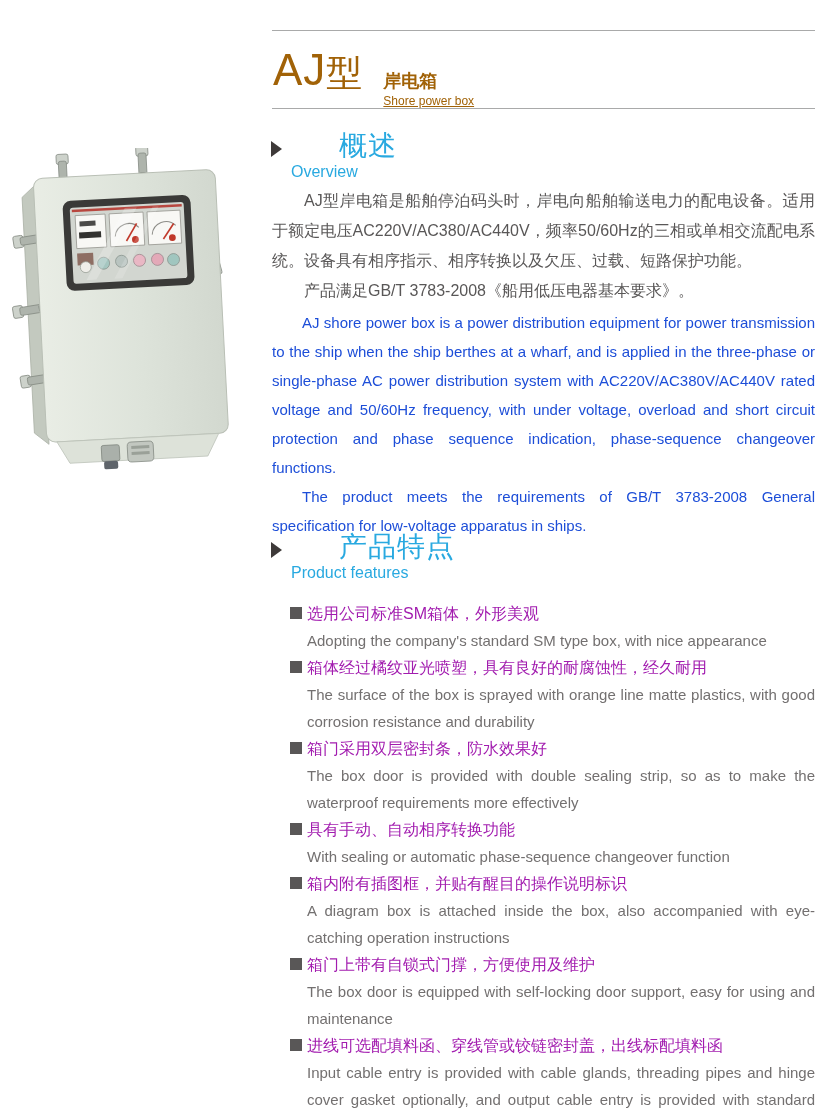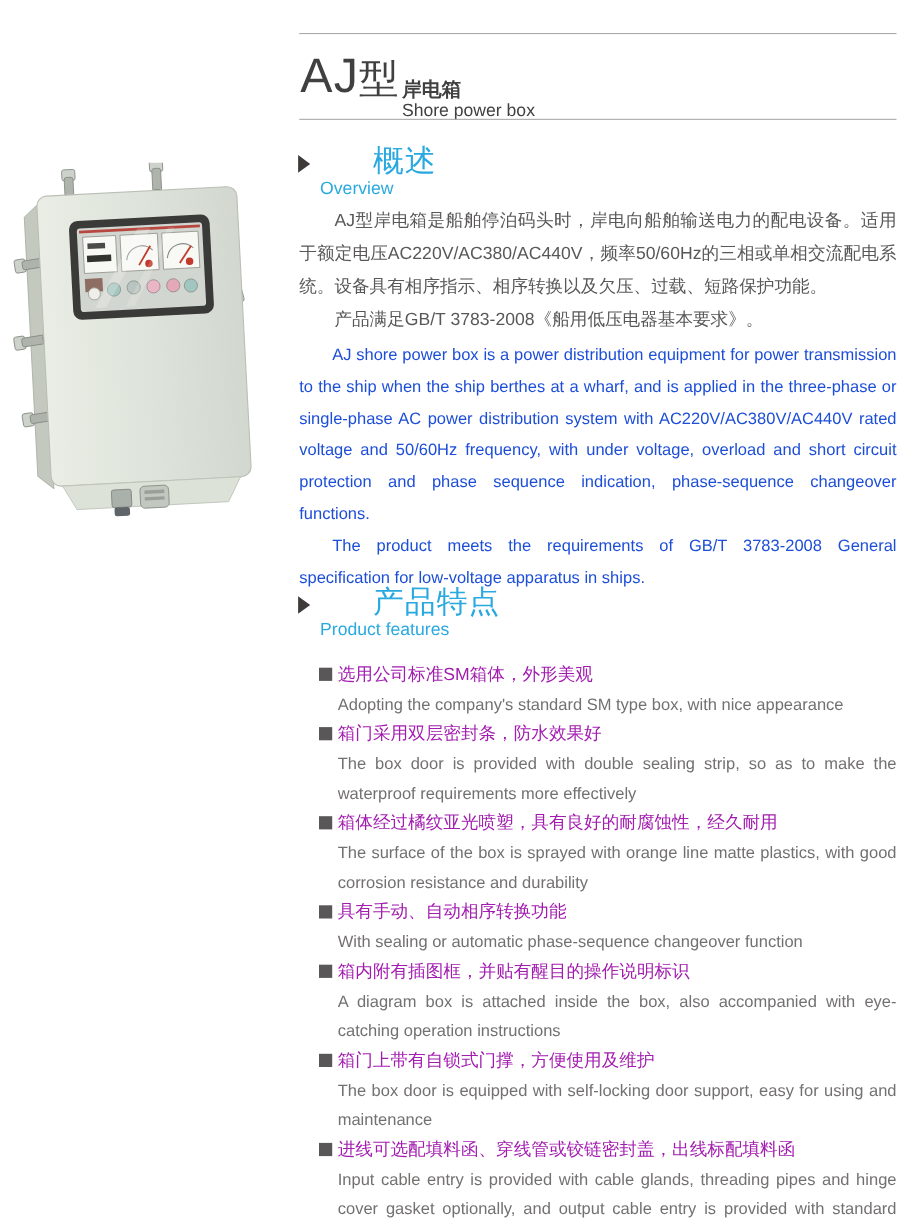--- a/index.html
+++ b/index.html
@@ -10,26 +10,26 @@
     position:relative;
   }
   .page { position:absolute; inset:0; width:830px; height:1118px; background:#fff; overflow:hidden; }
 
   
   .hr { position:absolute; left:272px; width:543px; height:1px; background:#a9aaaa; }
   .hr-top { top:30px; }
   .hr-second { top:108px; }
 
   
-  .title-block { position:absolute; left:273px; top:44px; display:flex; align-items:flex-start; gap:2px; color:#404040; }
+  .title-block { position:absolute; left:273px; top:44px; display:flex; align-items:flex-start; gap:20px; color:#a16207; }
   .title-model { font-size:44px; line-height:52px; letter-spacing:1px; white-space:nowrap; }
   .title-model .model-cn { font-size:36px; }
   .title-sub { display:flex; flex-direction:column; padding-top:7px;margin-top:20px; }
   .title-sub-cn { font-size:18px; line-height:20px; font-weight:bold; }
-  .title-sub-en { font-size:16px; line-height:20px; }
+  .title-sub-en { font-size:12px; line-height:20px;text-decoration:underline; }
 
   
   .sec-head { position:absolute; left:271px; display:flex; align-items:flex-start; gap:9px; }
   .sec-head.overview-head { top:130px; }
   .sec-head.features-head { top:531px; }
   .arrow-icon { width:0; height:0; margin-top:11px;
     border-left:11px solid #3e3a39; border-top:8px solid transparent; border-bottom:8px solid transparent; }
   .sec-title-cn { font-size:28px; line-height:32px; font-weight:normal; color:#29A9E0; letter-spacing:1px;margin-left:48px; }
   .sec-title-en { font-size:16px; line-height:18px; color:#29A9E0; margin-top:1px; }
 
@@ -168,28 +168,28 @@
         <div class="sec-title-en">Product features</div>
       </div>
     </div>
 
     <ul class="features-list">
       <li class="feature-item">
         <div class="fi-cn"><span class="sq"></span><span>选用公司标准SM箱体，外形美观</span></div>
         <p class="fi-en">Adopting the company's standard SM type box, with nice appearance</p>
       </li>
       <li class="feature-item">
+        <div class="fi-cn"><span class="sq"></span><span>箱体经过橘纹亚光喷塑，具有良好的耐腐蚀性，经久耐用</span></div>
+        <p class="fi-en">The surface of the box is sprayed with orange line matte plastics, with good corrosion resistance and durability</p>
+      </li>
+      <li class="feature-item">
         <div class="fi-cn"><span class="sq"></span><span>箱门采用双层密封条，防水效果好</span></div>
         <p class="fi-en">The box door is provided with double sealing strip, so as to make the waterproof requirements more effectively</p>
       </li>
       <li class="feature-item">
-        <div class="fi-cn"><span class="sq"></span><span>箱体经过橘纹亚光喷塑，具有良好的耐腐蚀性，经久耐用</span></div>
-        <p class="fi-en">The surface of the box is sprayed with orange line matte plastics, with good corrosion resistance and durability</p>
-      </li>
-      <li class="feature-item">
         <div class="fi-cn"><span class="sq"></span><span>具有手动、自动相序转换功能</span></div>
         <p class="fi-en">With sealing or automatic phase-sequence changeover function</p>
       </li>
       <li class="feature-item">
         <div class="fi-cn"><span class="sq"></span><span>箱内附有插图框，并贴有醒目的操作说明标识</span></div>
         <p class="fi-en">A diagram box is attached inside the box, also accompanied with eye-catching operation instructions</p>
       </li>
       <li class="feature-item">
         <div class="fi-cn"><span class="sq"></span><span>箱门上带有自锁式门撑，方便使用及维护</span></div>
         <p class="fi-en">The box door is equipped with self-locking door support, easy for using and maintenance</p>

